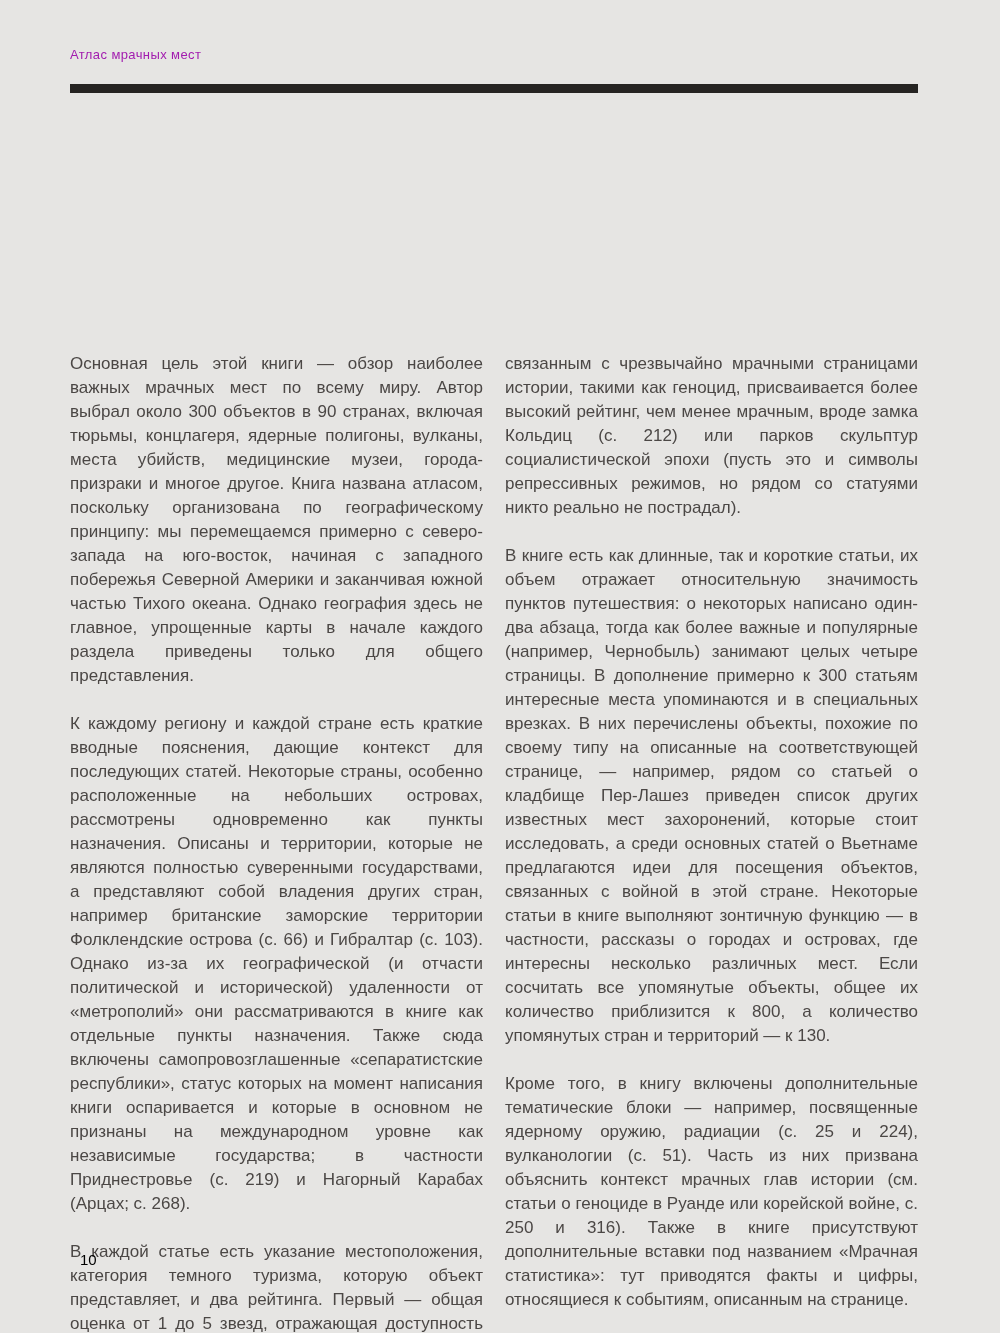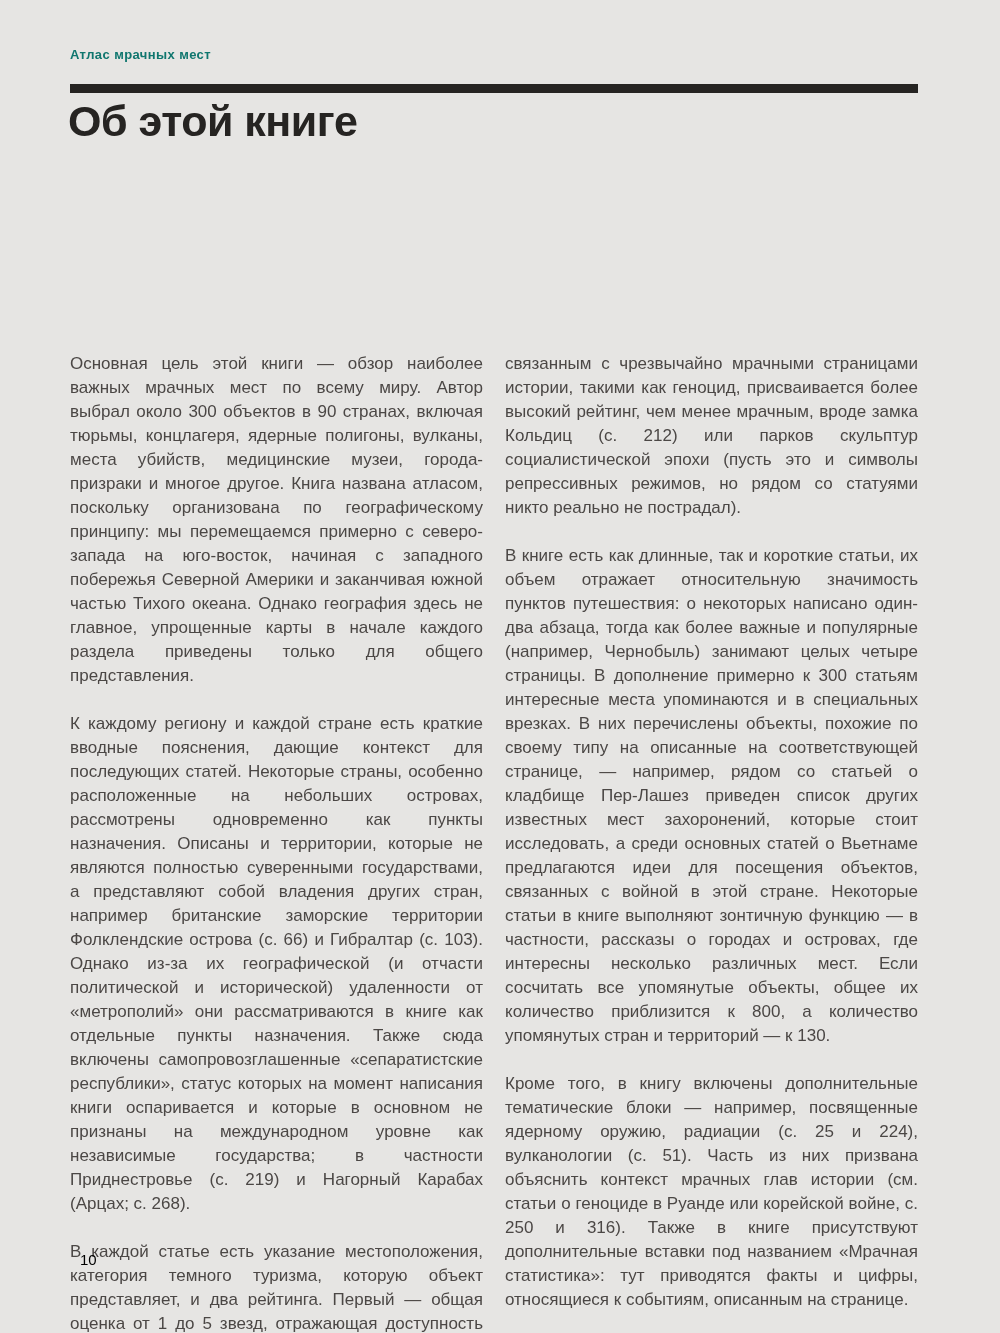--- a/index.html
+++ b/index.html
@@ -9,23 +9,23 @@
     height: 1333px;
     background: #e6e5e3;
     font-family: "Liberation Sans", sans-serif;
     overflow: hidden;
   }
   .running-header {
     position: absolute;
     left: 70px;
     top: 47px;
     font-size: 13px;
-    font-weight: 700;
+    font-weight: 400;
     letter-spacing: 0.4px;
-    color: #0f766e;
+    color: #a21caf;
   }
   .rule {
     position: absolute;
     left: 70px;
     top: 84px;
     width: 848px;
     height: 9px;
     background: #262422;
   }
   .title {
@@ -66,21 +66,20 @@
 </style>
 </head>
 <body>
 
 <div class="page">
 
   <div class="running-header">Атлас мрачных мест</div>
 
   <div class="rule"></div>
 
-  <h1 class="title">Об этой книге</h1>
 
   <div class="columns">
     <div class="col">
       <p>Основная цель этой книги — обзор наиболее важных мрачных мест по всему миру. Автор выбрал около 300 объектов в 90 странах, включая тюрьмы, концлагеря, ядерные полигоны, вулканы, места убийств, медицинские музеи, города-призраки и многое другое. Книга названа атласом, поскольку организована по географическому принципу: мы перемещаемся примерно с северо-запада на юго-восток, начиная с западного побережья Северной Америки и заканчивая южной частью Тихого океана. Однако география здесь не главное, упрощенные карты в начале каждого раздела приведены только для общего представления.</p>
       <p>К каждому региону и каждой стране есть краткие вводные пояснения, дающие контекст для последующих статей. Некоторые страны, особенно расположенные на небольших островах, рассмотрены одновременно как пункты назначения. Описаны и территории, которые не являются полностью суверенными государствами, а представляют собой владения других стран, например британские заморские территории Фолклендские острова (с. 66) и Гибралтар (с. 103). Однако из-за их географической (и отчасти политической и исторической) удаленности от «метрополий» они рассматриваются в книге как отдельные пункты назначения. Также сюда включены самопровозглашенные «сепаратистские республики», статус которых на момент написания книги оспаривается и которые в основном не признаны на международном уровне как независимые государства; в частности Приднестровье (с. 219) и Нагорный Карабах (Арцах; с. 268).</p>
       <p>В каждой статье есть указание местоположения, категория темного туризма, которую объект представляет, и два рейтинга. Первый — общая оценка от 1 до 5 звезд, отражающая доступность места, качество обслуживания посетителей, многоязычность предоставляемой информации и другие практические аспекты, связанные с тем, насколько туристам там комфортно. Второй рейтинг — «уровень мрачности» по 10-балльной шкале. Очевидно, что есть места более или менее мрачные, в зависимости от того, какие события там произошли и что они означают для человечества. Местам,</p>
     </div>
     <div class="col">
       <p>связанным с чрезвычайно мрачными страницами истории, такими как геноцид, присваивается более высокий рейтинг, чем менее мрачным, вроде замка Кольдиц (с. 212) или парков скульптур социалистической эпохи (пусть это и символы репрессивных режимов, но рядом со статуями никто реально не пострадал).</p>
       <p>В книге есть как длинные, так и короткие статьи, их объем отражает относительную значимость пунктов путешествия: о некоторых написано один-два абзаца, тогда как более важные и популярные (например, Чернобыль) занимают целых четыре страницы. В дополнение примерно к 300 статьям интересные места упоминаются и в специальных врезках. В них перечислены объекты, похожие по своему типу на описанные на соответствующей странице, — например, рядом со статьей о кладбище Пер-Лашез приведен список других известных мест захоронений, которые стоит исследовать, а среди основных статей о Вьетнаме предлагаются идеи для посещения объектов, связанных с войной в этой стране. Некоторые статьи в книге выполняют зонтичную функцию — в частности, рассказы о городах и островах, где интересны несколько различных мест. Если сосчитать все упомянутые объекты, общее их количество приблизится к 800, а количество упомянутых стран и территорий — к 130.</p>

